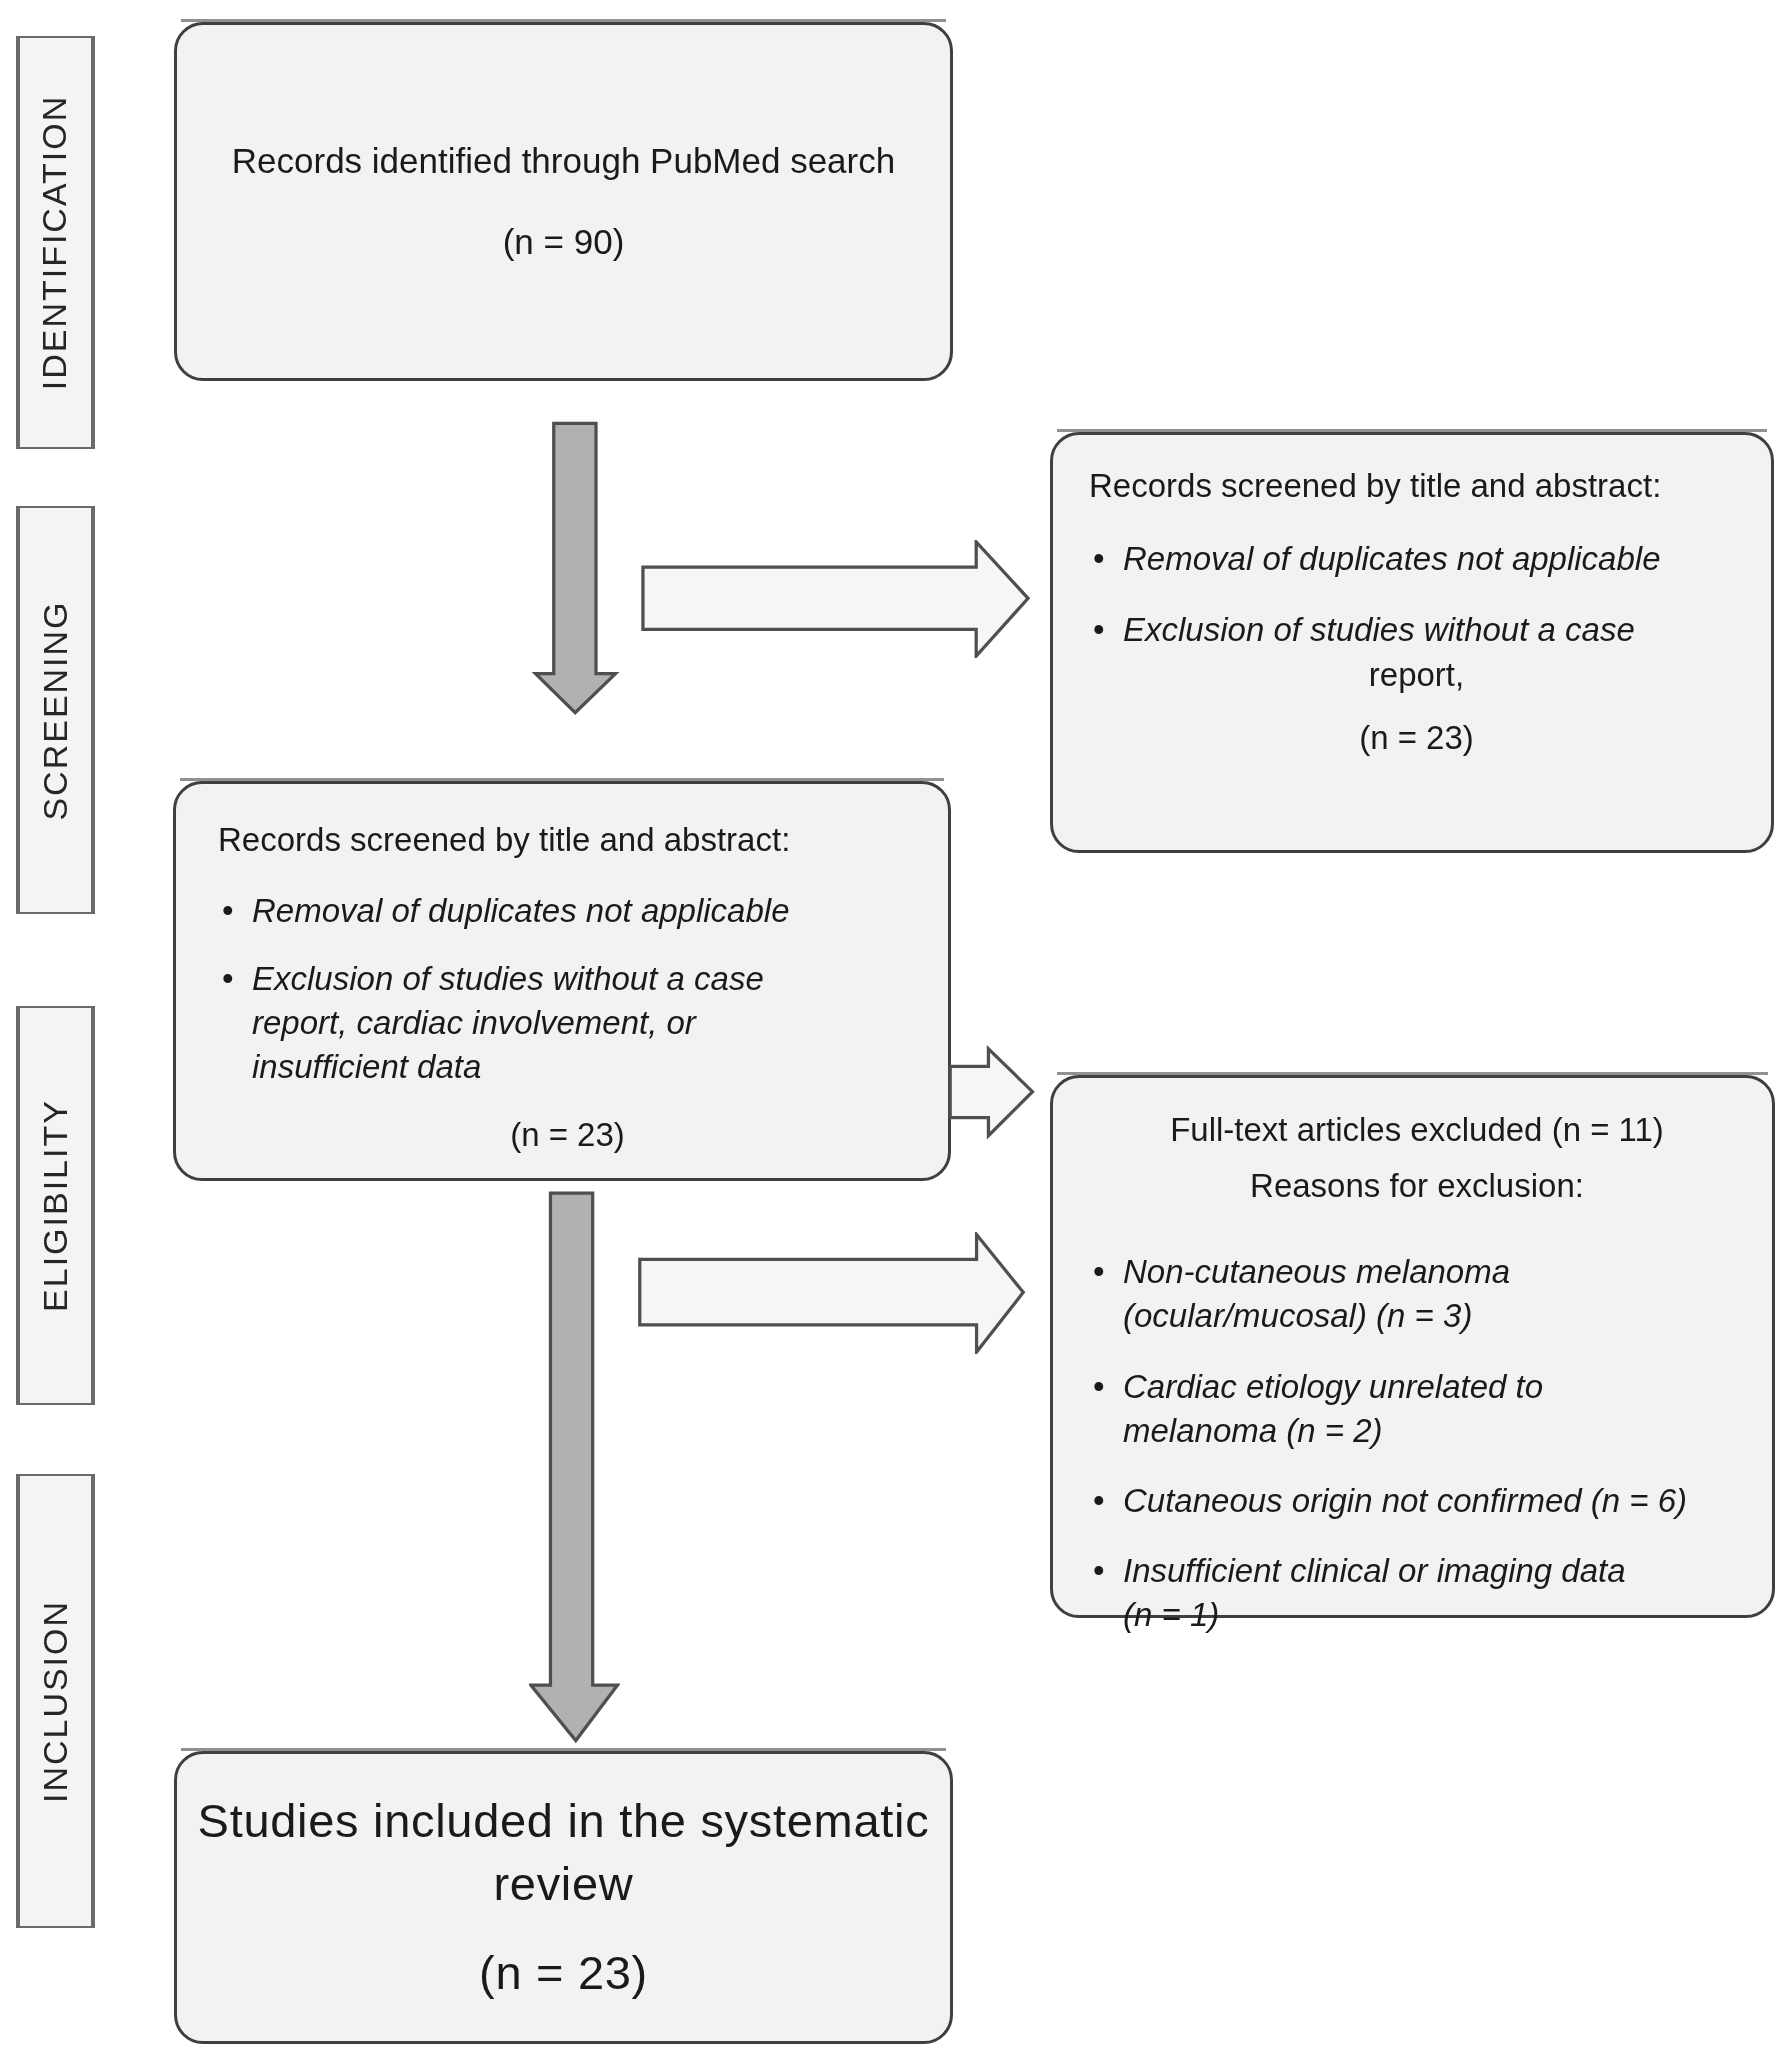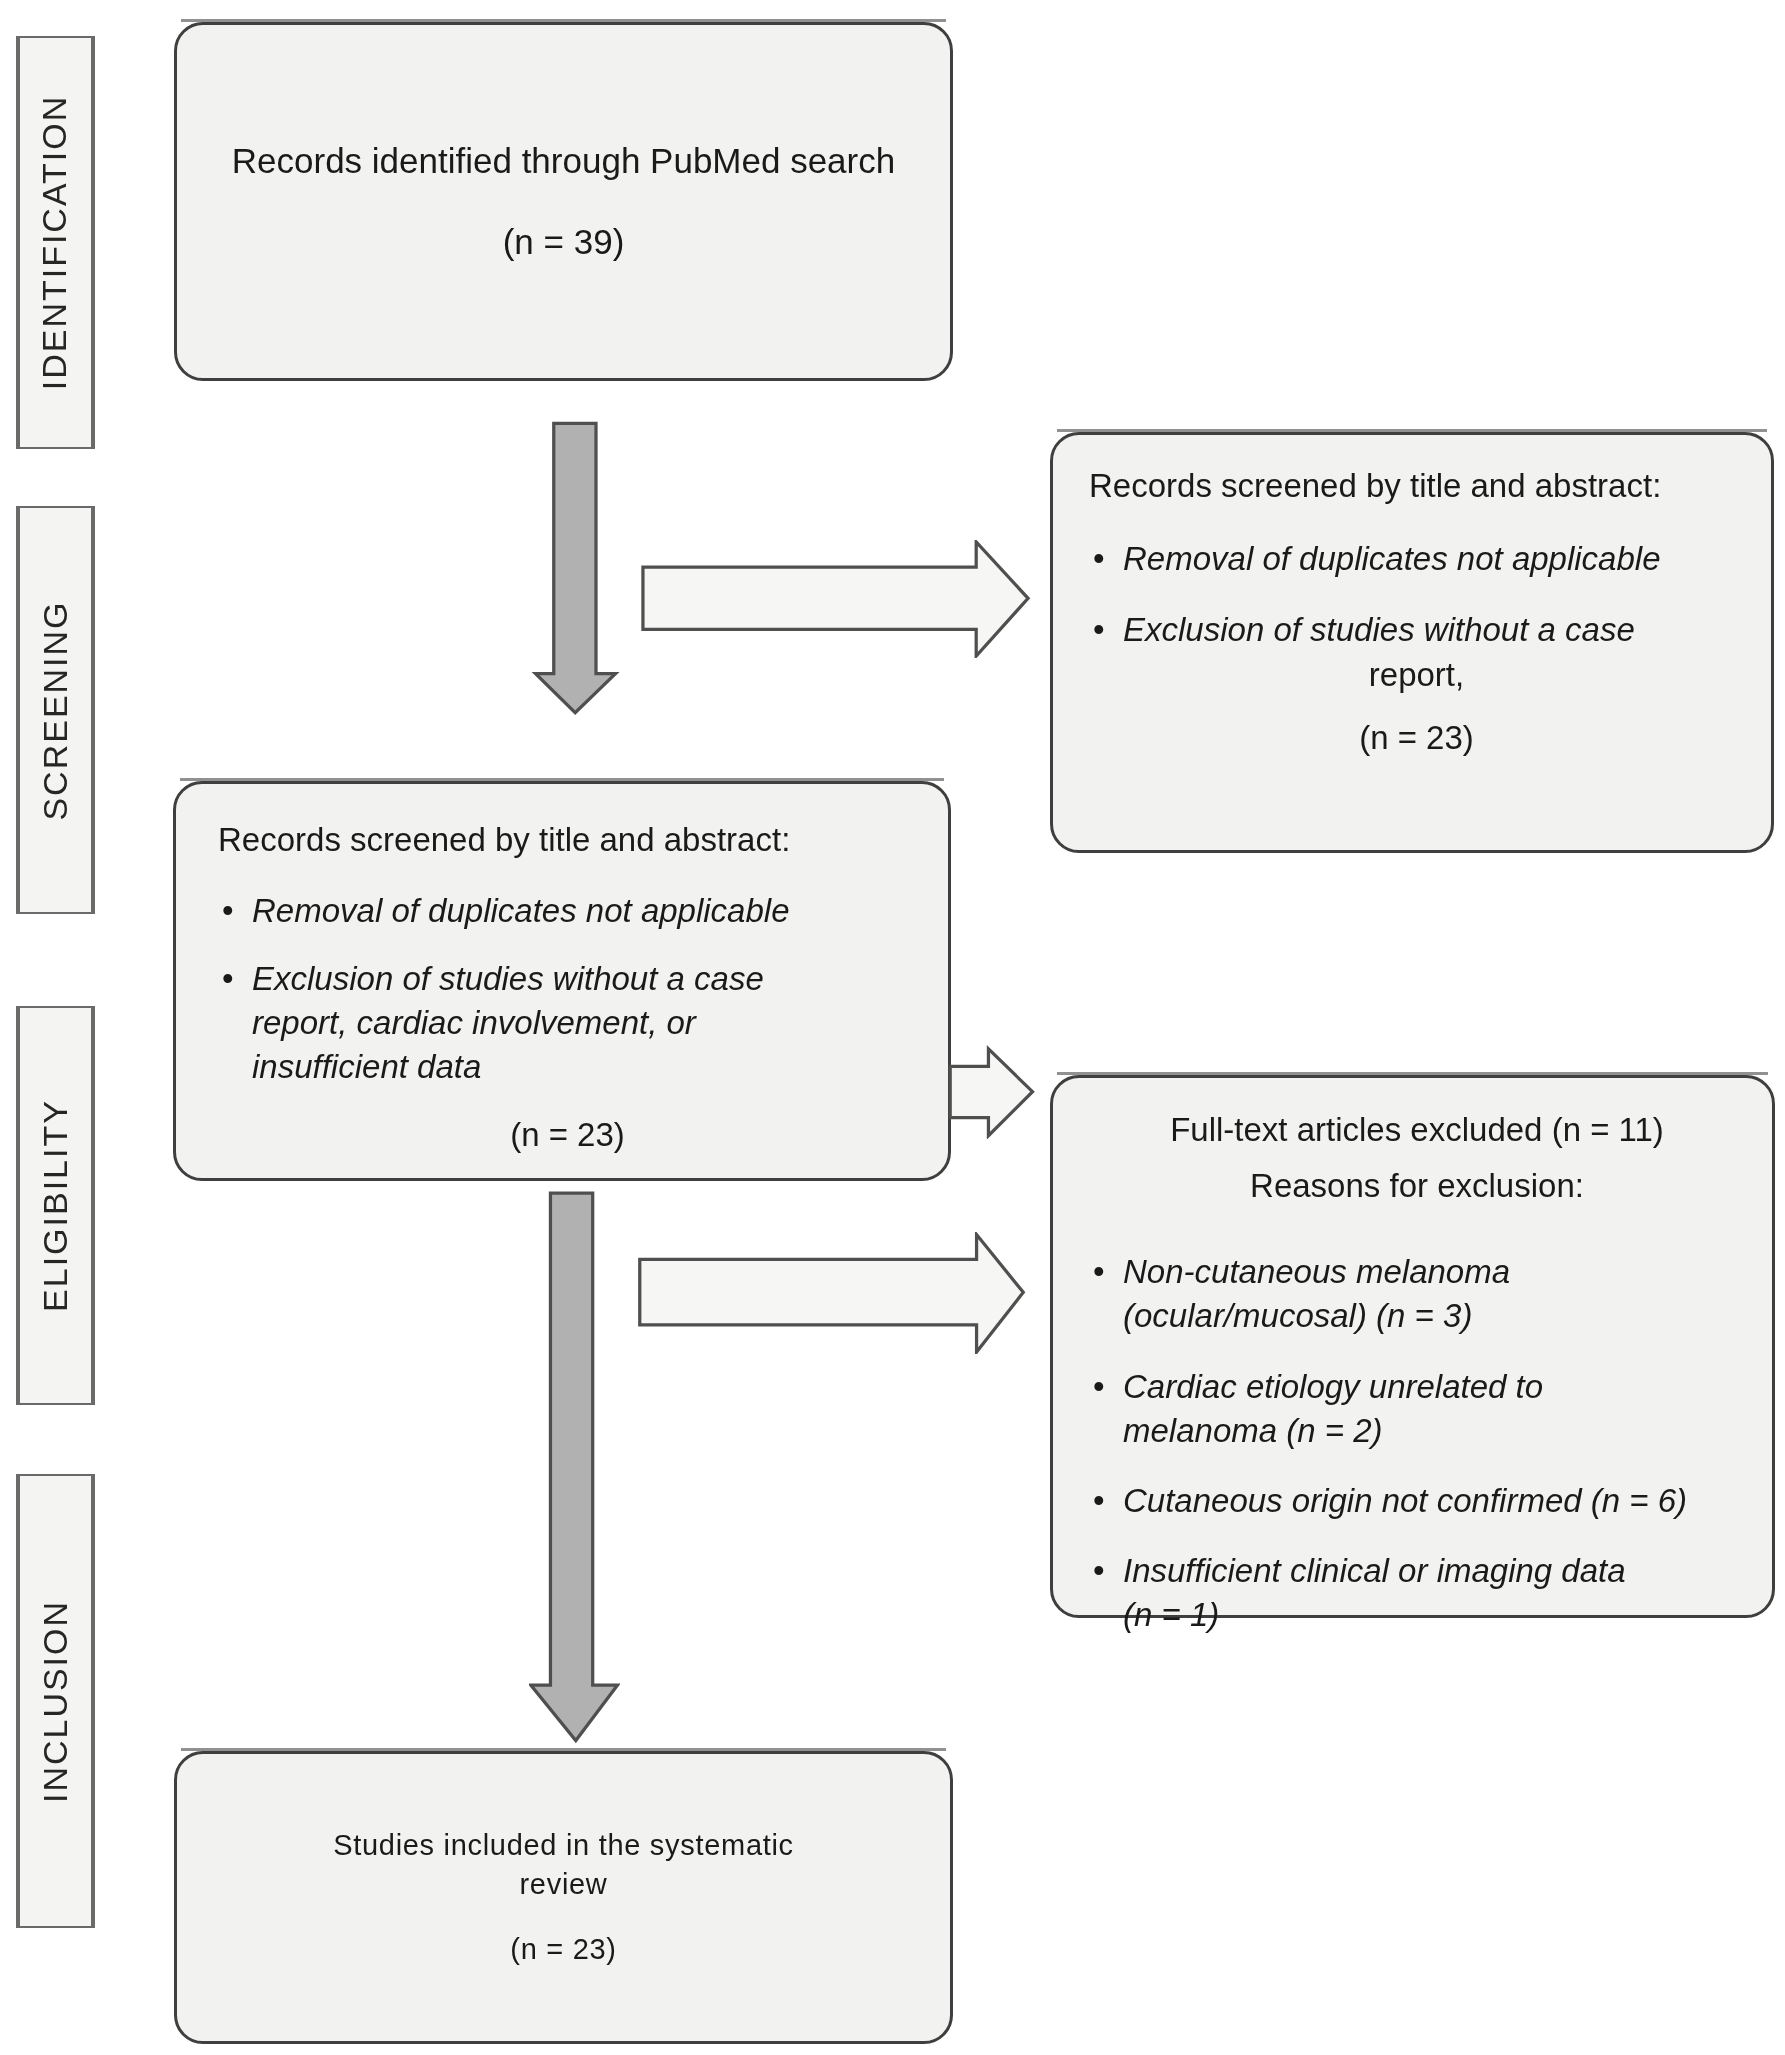--- a/index.html
+++ b/index.html
@@ -59,21 +59,21 @@
   #box-screened-note { left: 1050px; top: 432px; width: 724px; height: 421px; }
   #box-screened { left: 173px; top: 781px; width: 778px; height: 400px; }
   #box-fulltext { left: 1050px; top: 1075px; width: 725px; height: 543px; }
   #box-included { left: 174px; top: 1751px; width: 779px; height: 293px; }
 
   .center-col {
     height: 100%; display: flex; flex-direction: column;
     align-items: center; justify-content: center; text-align: center;
   }
   #box-identified .center-col { gap: 34px; font-size: 35px; }
-  #box-included .center-col { gap: 6.5px; font-size: 29px; letter-spacing: 0.7px; }
+  #box-included .center-col { gap: 6.5px; font-size: 47px; letter-spacing: 0.7px; }
   #box-included .count-line { margin-top: 19.5px; }
 
   .pad-col { padding: 34px 31px 19.5px 42px; }
   #box-screened-note .pad-col { padding: 29px 27px 15.6px 36px; }
   #box-fulltext .pad-col { padding: 30px 27px 15.6px 36px; }
 
   .title-line { margin-bottom: 27px; }
   .bullet { display: flex; margin-bottom: 23.4px; }
   .bullet .dot { width: 34px; flex-shrink: 0; padding-left: 3.9px; }
   .bullet .btext { flex: 1; font-style: italic; }
@@ -118,21 +118,21 @@
   <div class="stage" id="stage-eligibility">
     <span>ELIGIBILITY</span>
   </div>
   <div class="stage" id="stage-inclusion">
     <span>INCLUSION</span>
   </div>
 
   <div class="fbox" id="box-identified">
     <div class="center-col">
       <div>Records identified through PubMed search</div>
-      <div class="count-line">(n = 39)</div>
+      <div class="count-line">(n = 90)</div>
     </div>
   </div>
 
   <div class="fbox" id="box-screened-note">
     <div class="pad-col">
       <div class="title-line">Records screened by title and abstract:</div>
       <div class="bullet">
         <span class="dot">•</span>
         <span class="btext">Removal of duplicates not applicable</span>
       </div>

